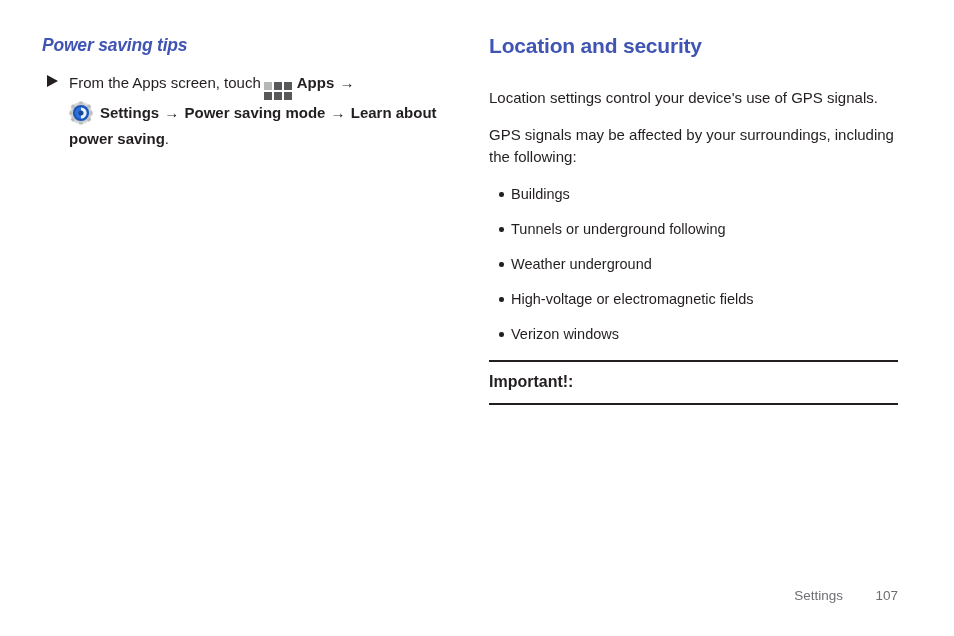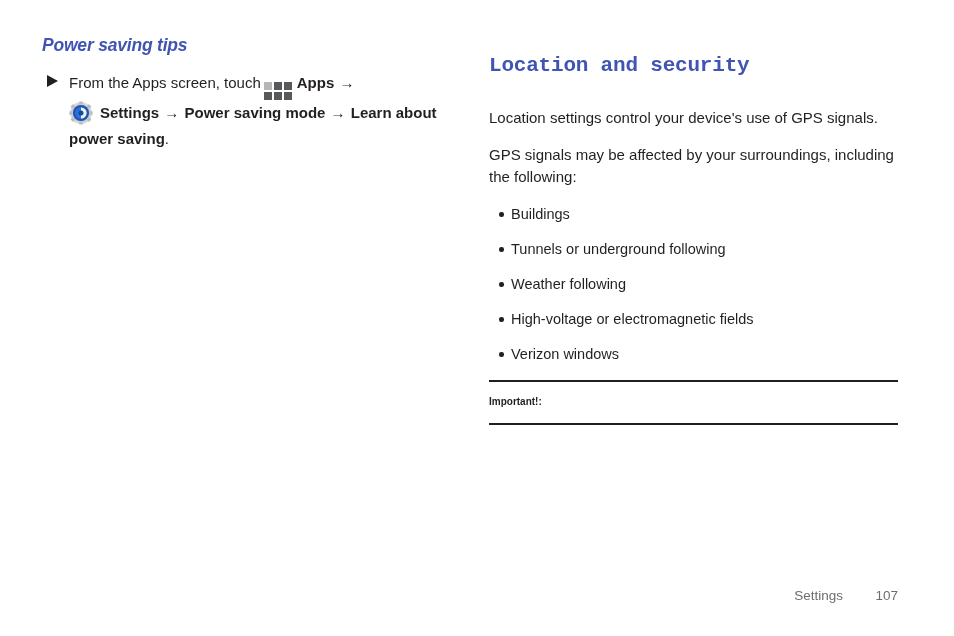--- a/index.html
+++ b/index.html
@@ -36,22 +36,21 @@
     letter-spacing: -0.2px;
     line-height: 1.1;
   }
   .col-left h2.section-title {
     font-style: italic;
     font-size: 17.5px;
     padding-top: 36px;
   }
   .col-right h2.section-title {
     font-size: 21px;
-    padding-top: 54px;
-    font-family: Liberation Mono, monospace;
+    padding-top: 34px;
   }
 
   
   p.body {
     margin: 0;
     font-size: 15px;
     line-height: 22px;
     color: #231f20;
   }
   .col-left p.body {
@@ -153,21 +152,21 @@
     padding: 10px 0 11px 0;
     width: 409px;
   }
   .callout .row {
     display: flex;
     align-items: flex-start;
   }
   .callout .label {
     flex: 0 0 auto;
     font-weight: bold;
-    font-size: 10px;
+    font-size: 16px;
     line-height: 20px;
     padding-right: 5px;
     white-space: nowrap;
   }
   .callout .text {
     flex: 1 1 auto;
     font-size: 14.5px;
     line-height: 20px;
   }
 
@@ -235,21 +234,21 @@
 
     <h2 class="section-title">Location and security</h2>
 
     <p class="body">Location settings control your device's use of GPS signals.</p>
 
     <p class="body">GPS signals may be affected by your surroundings, including the following:</p>
 
     <ul class="bullets">
       <li>Buildings</li>
       <li>Tunnels or underground following</li>
-      <li>Weather following</li>
+      <li>Weather underground</li>
       <li>High-voltage or electromagnetic fields</li>
       <li>Verizon windows</li>
     </ul>
 
     <div class="callout">
       <div class="row">
         <div class="label">Important!:</div>
       </div>
     </div>
 

